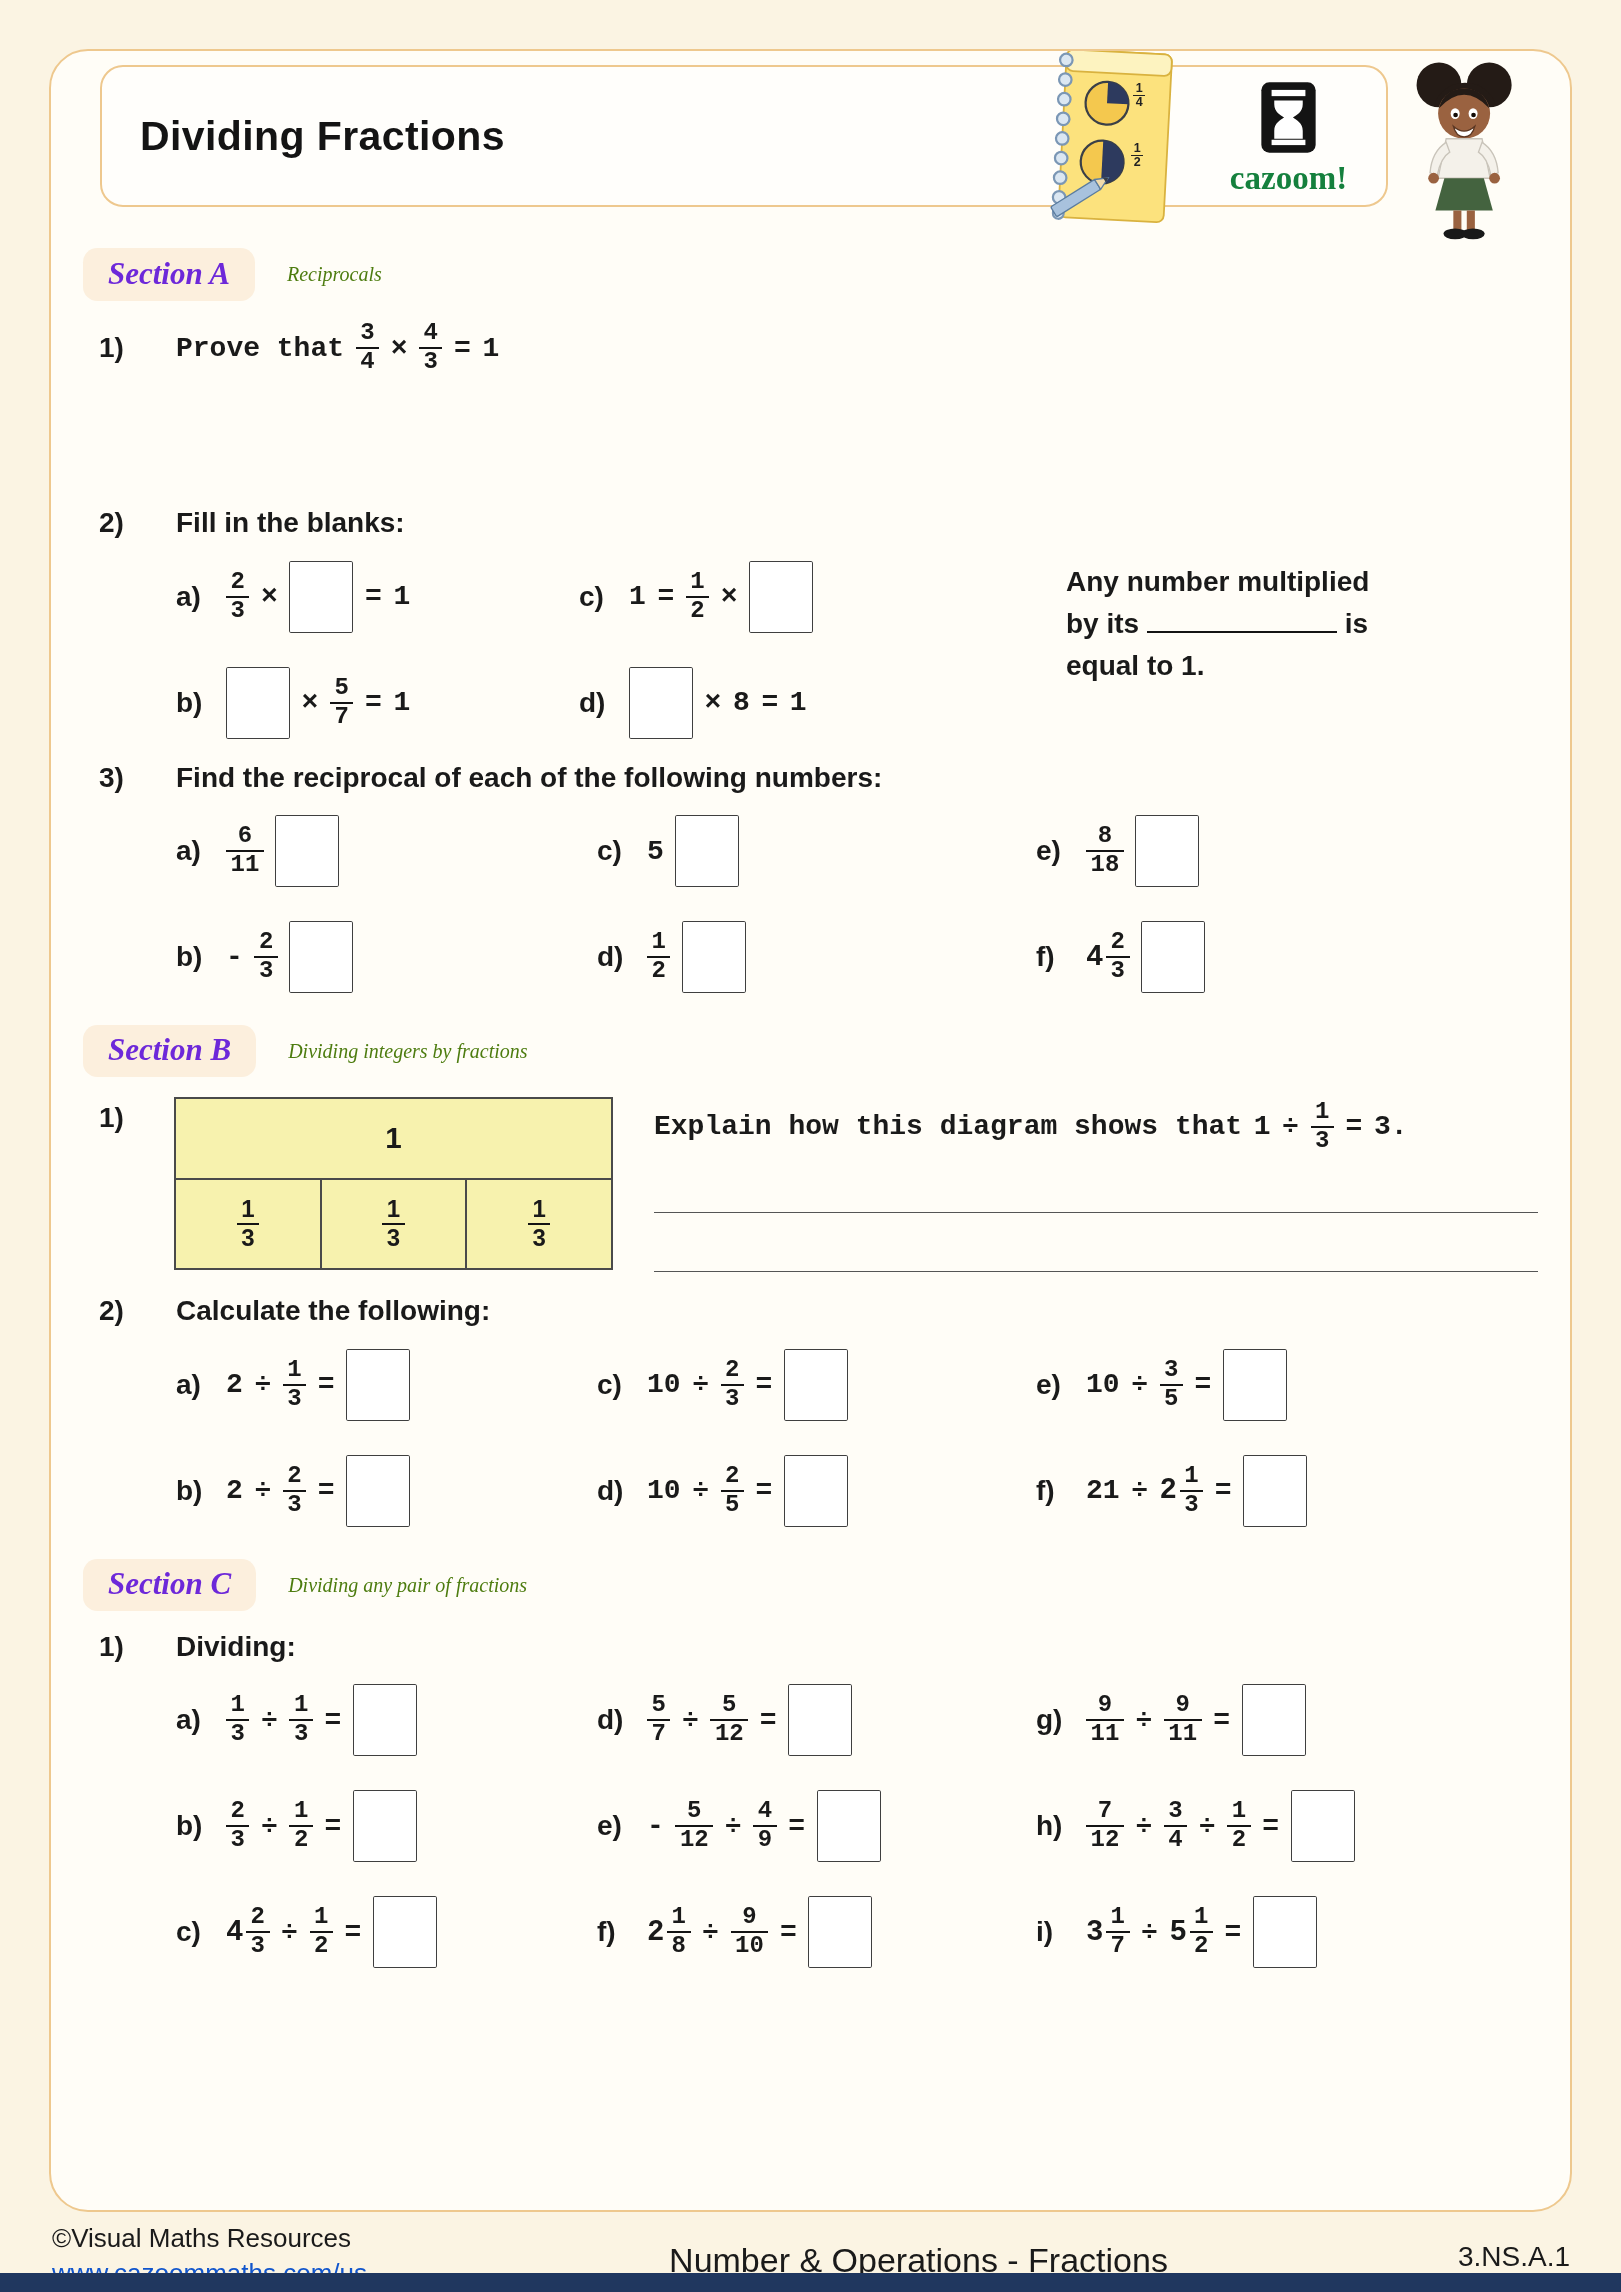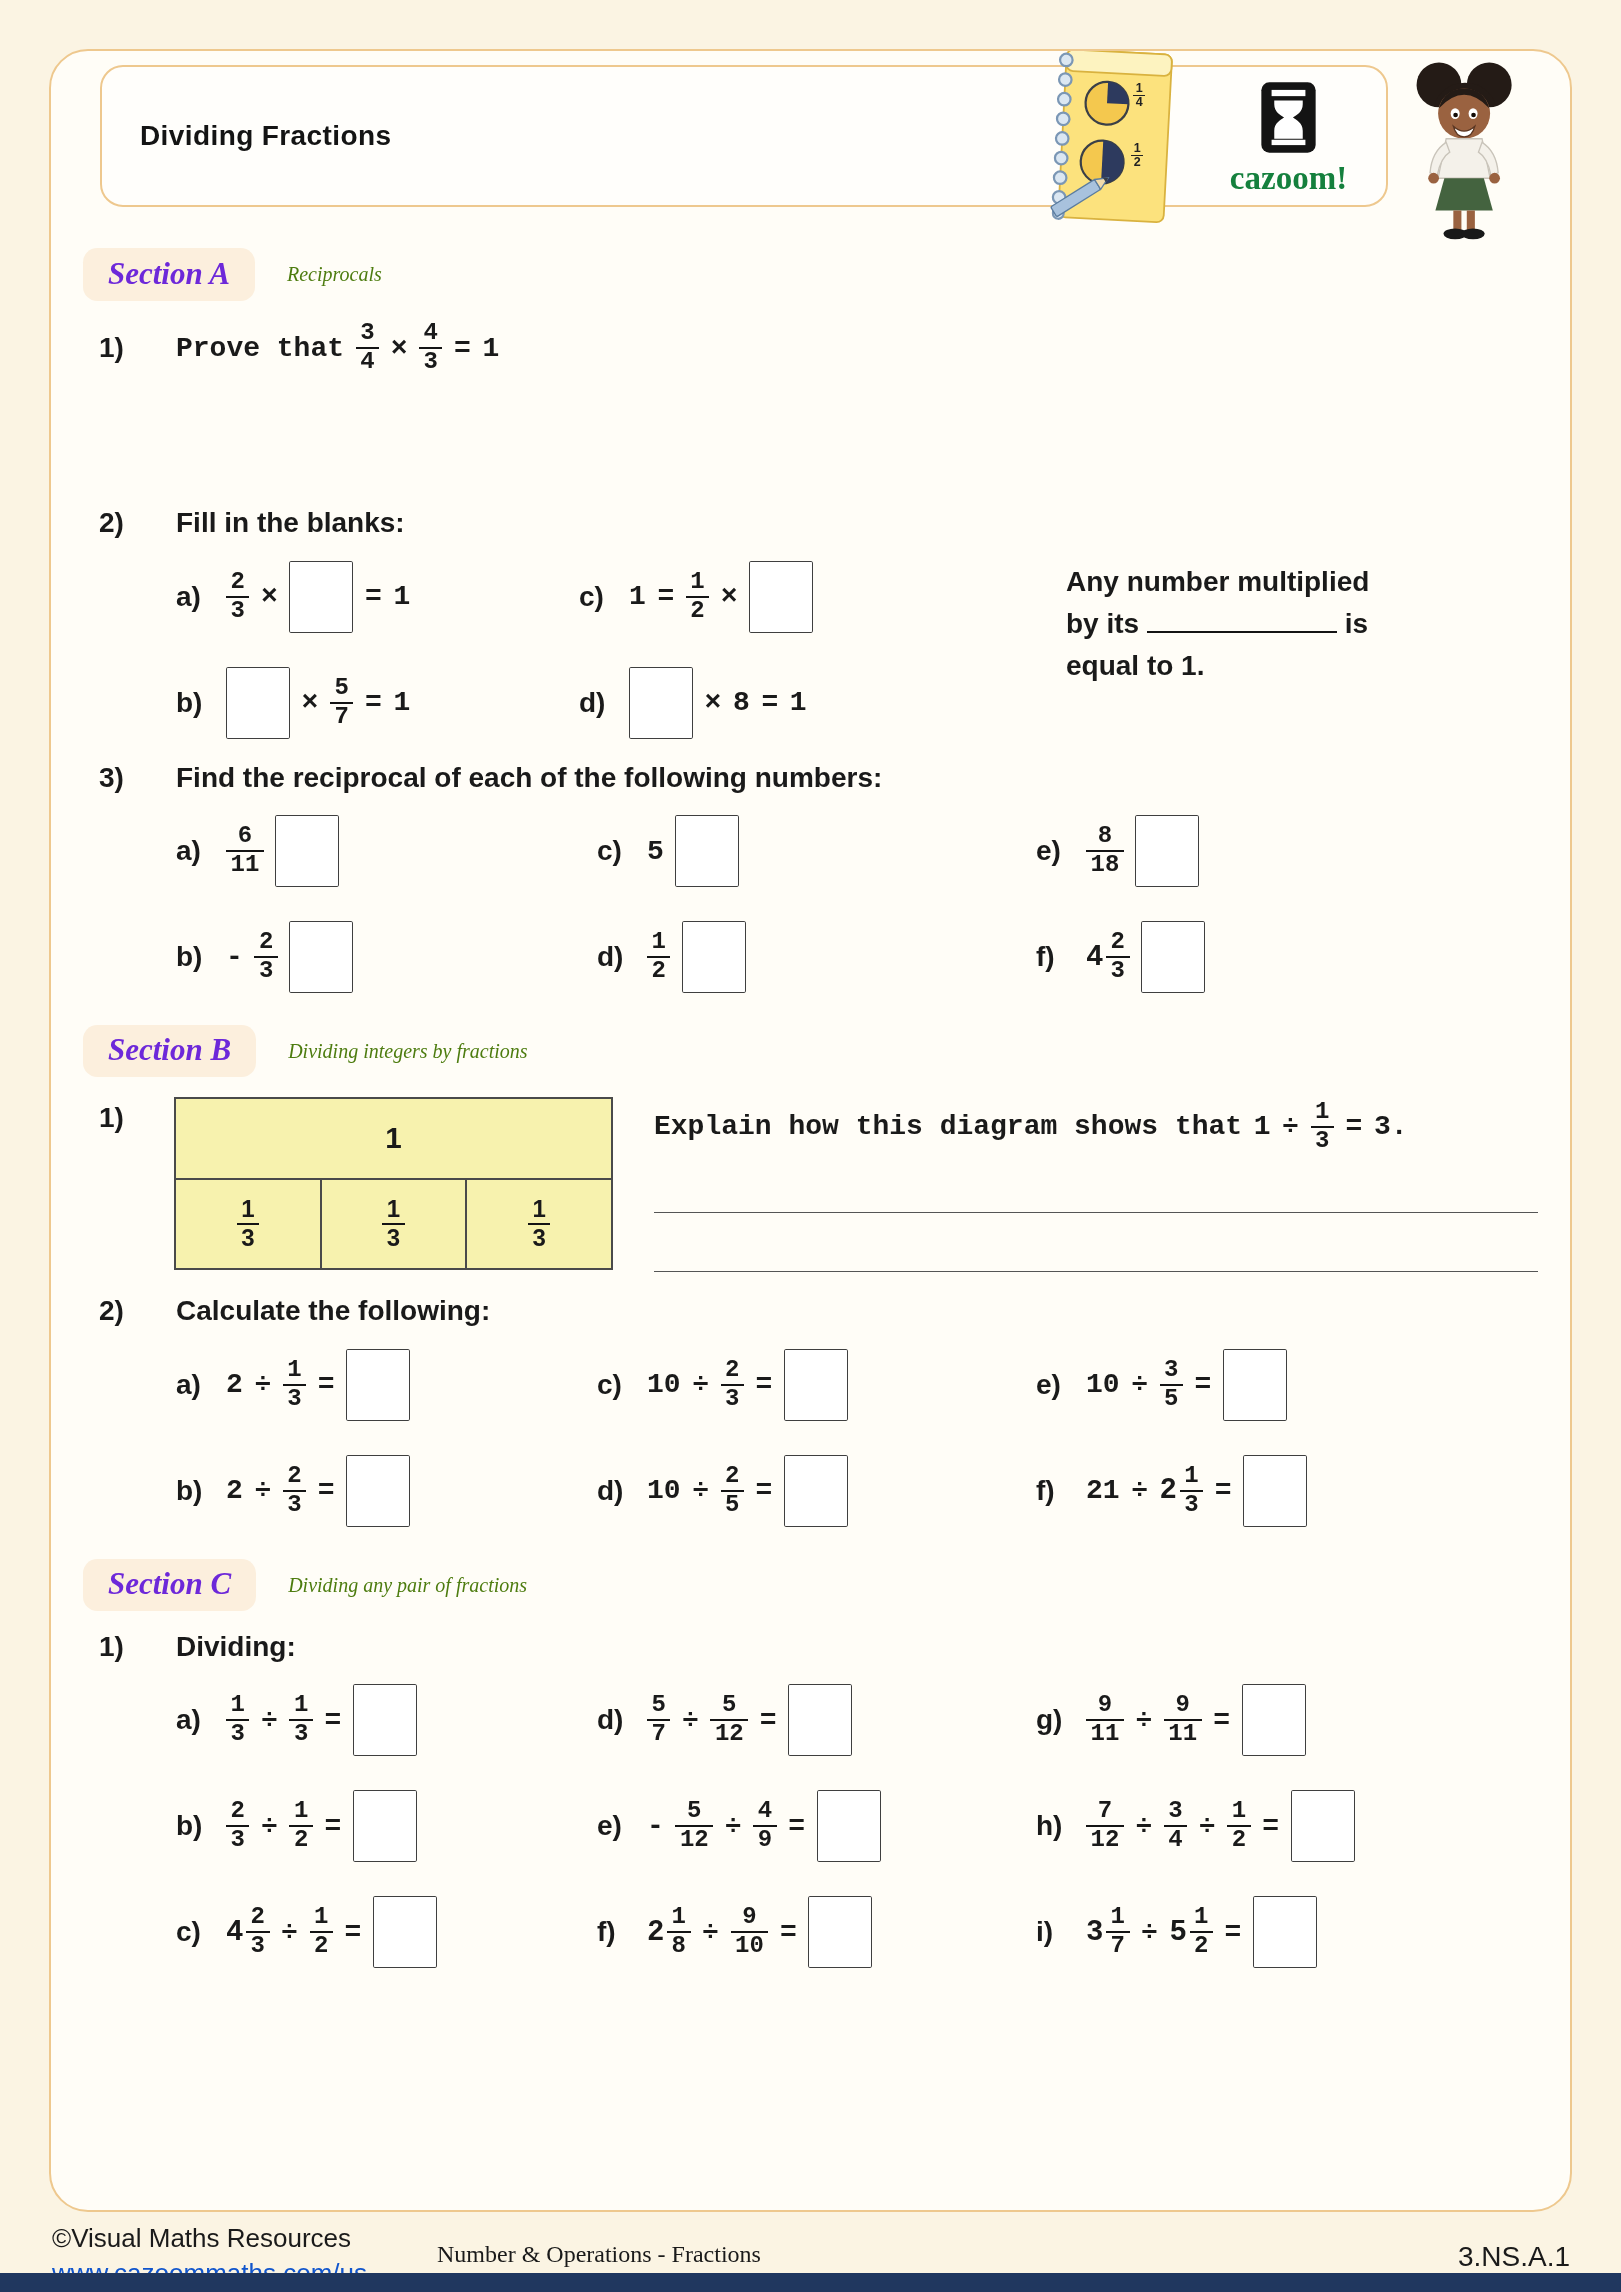--- a/index.html
+++ b/index.html
@@ -16,21 +16,21 @@
     border: 2.7px solid var(--border-tan, #eec88e); border-radius: 39px;
     overflow: hidden;
   }
   
   .header { position: relative; height: 192px; }
   .title-box {
     position: absolute; left: 49px; top: 14.3px; width: 1288px; height: 142px;
     background: #fffefb; border: 2.7px solid var(--border-tan, #eec88e);
     border-radius: 23px; display: flex; align-items: center; padding: 0 38px;
   }
-  .title-box h1 { margin: 0; font-size: 28px; letter-spacing: 0.4px; color: #141414; }
+  .title-box h1 { margin: 0; font-size: 41px; letter-spacing: 0.4px; color: #141414; }
   .notepad { position: absolute; left: 990px; top: -5.4px; width: 134px; height: 179px; }
   .np-frac { position: absolute; display: flex; flex-direction: column; align-items: center;
     font-size: 12.5px; font-weight: bold; line-height: 1.1; color: #222; }
   .np-frac .np-num, .np-frac .np-den { padding: 0 2.7px; }
   .np-frac .np-den { border-top: 1.8px solid #222; }
   .np1 { left: 92px; top: 36px; }
   .np2 { left: 90px; top: 96px; }
   .logo { position: absolute; left: 1166px; top: 30px; width: 143px;
     display: flex; flex-direction: column; align-items: center; gap: 6.3px; }
   .logo-text { font-family: "Liberation Serif", serif; font-weight: bold; font-size: 33px; color: #15803d; }
@@ -81,21 +81,21 @@
     display: flex; align-items: center; justify-content: center; }
   .dg-cell + .dg-cell { border-left: 2.2px solid #4a4a4a; }
   .explain { flex: 1; margin-left: 41px; padding-top: 1.8px; }
   .explain-text .expr { flex-wrap: wrap; }
   .ans-line { height: 59px; border-bottom: 1.8px solid #555; }
   
   .footer { position: absolute; left: 52px; right: 52px; top: 2221px;
     display: flex; align-items: flex-start; font-size: 26px; }
   .f-left { width: 385px; line-height: 1.35; }
   .f-link { color: var(--link-blue, #1155cc); text-decoration: underline; cursor: pointer; display: inline-block; }
-  .f-center { flex: 1; text-align: left; font-size: 24px; padding-top: 19.7px; font-family: Liberation Serif, serif; }
+  .f-center { flex: 1; text-align: center; font-size: 34px; padding-top: 19.7px; }
   .f-right { width: 170px; text-align: right; font-size: 28px; padding-top: 19.7px; }
   .bottom-bar { position: absolute; left: 0; bottom: 0; width: 100%; height: 19.7px;
     background: var(--bottom-bar-navy, #20375f); }
 </style>
 </head>
 <body>
 
 <div class="page">
   <div class="panel">
 

